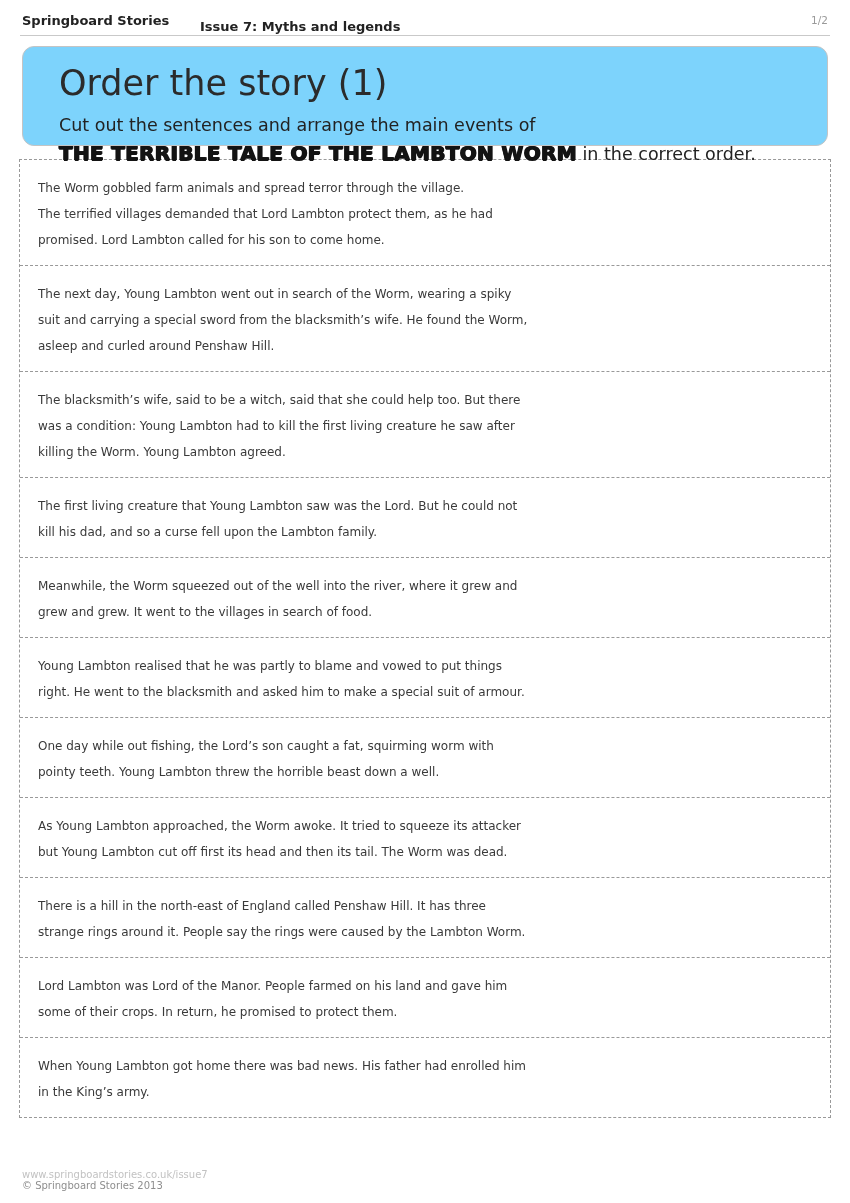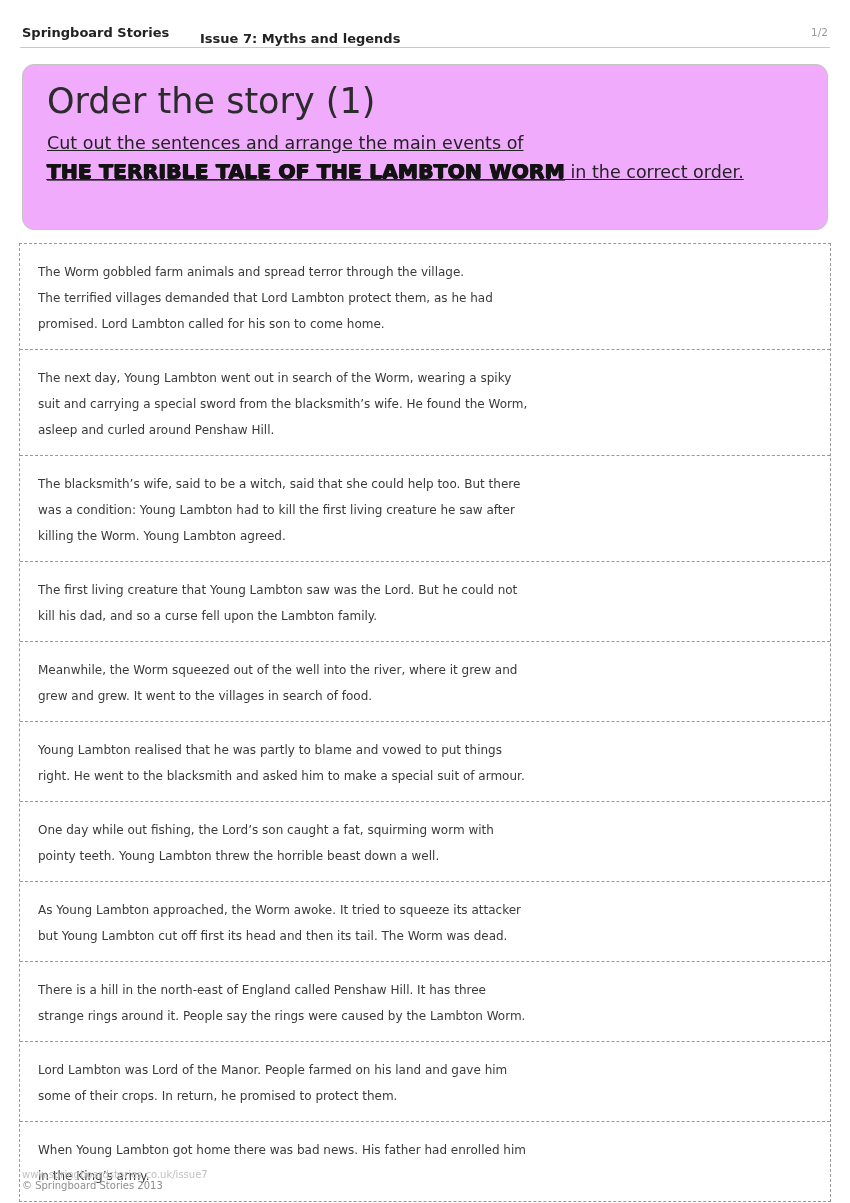--- a/index.html
+++ b/index.html
@@ -12,59 +12,58 @@
     background: #ffffff;
     font-family: "DejaVu Sans", "Liberation Sans", sans-serif;
     color: #3a3a3a;
     overflow: hidden;
   }
 
   
   .header {
     position: relative;
     height: 32px;
-    margin: 16px 20px;
+    margin: 4px 20px;
     border-bottom: 1px solid #c9c9c9;
   }
   .header .brand {
     position: absolute; left: 2px; top: 9px;
     font-size: 13px; font-weight: bold; color: #222222;
   }
   .header .issue {
     position: absolute; left: 180px; top: 15px;
     font-size: 13px; font-weight: bold; color: #222222;
   }
   .header .pagenum {
     position: absolute; right: 2px; top: 10px;
     font-size: 10.5px; color: #9a9a9a;
   }
 
   
   .title-card {
     margin: 10px 22px 13px 22px;
-    height: 166px;
+    height: 100px;
     border: 1.5px solid #c4c4c4;
     border-radius: 12px;
-    padding: 14px 20px 0 24px;
-    background: #f0abfc;
+    padding: 14px 20px 0 36px;
+    background: #7dd3fc;
   }
   .page-title {
     margin: 0;
     font-size: 35px;
     font-weight: normal;
     color: #2b2b2b;
     letter-spacing: 0px;
     line-height: 44px;
   }
   .instructions {
     margin-top: 6px;
     font-size: 17.5px;
     color: #222222;
     line-height: 28px;
-    text-decoration: underline;
   }
   .story-title {
     font-weight: bold;
     font-size: 20px;
     letter-spacing: 0.3px;
     color: #131313;
     text-shadow: 0.7px 0 0 #131313, -0.7px 0 0 #131313, 0 0.6px 0 #131313;
   }
 
   

